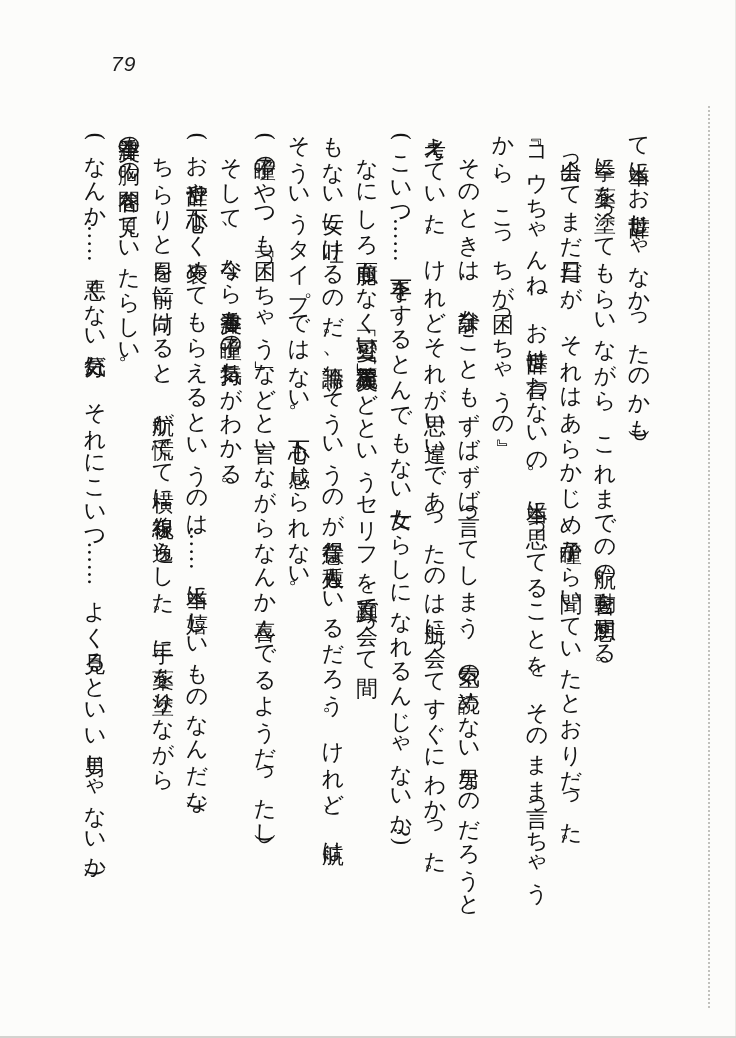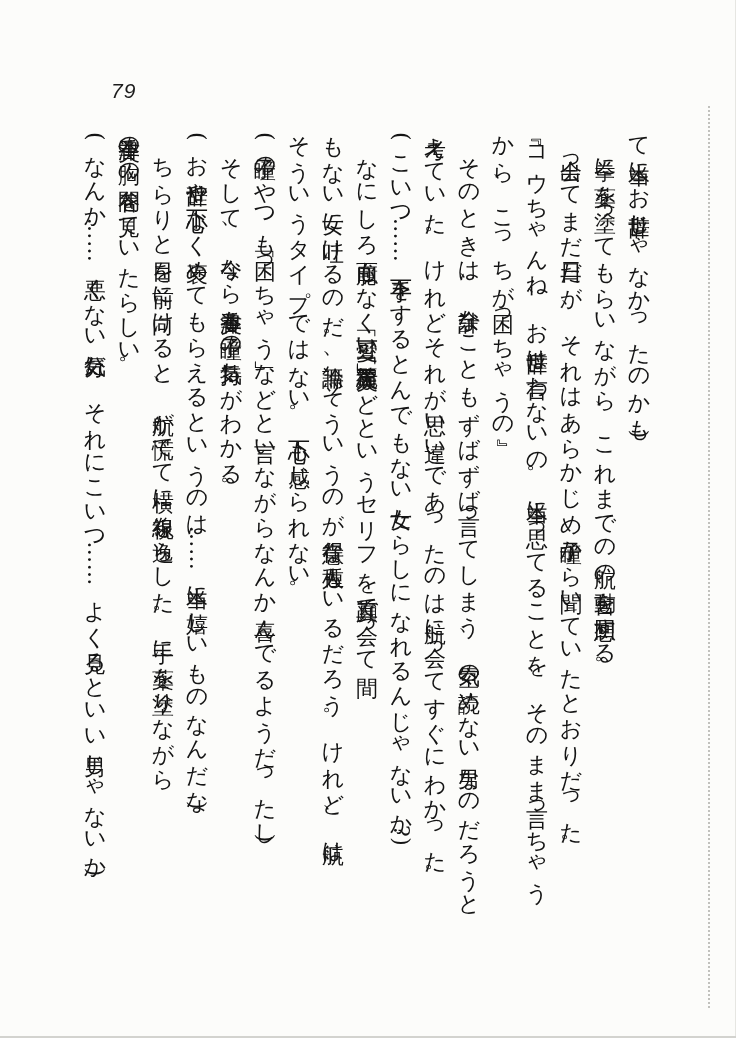--- a/index.html
+++ b/index.html
@@ -18,21 +18,20 @@
   }
   .page-number {
     position: absolute;
     left: 111px;
     top: 52px;
     font-family: "Liberation Sans", sans-serif;
     font-style: italic;
     font-size: 21px;
     letter-spacing: 1px;
     color: #1c1c1c;
-    margin-top: 27px;
   }
   .scan-line {
     position: absolute;
     left: 708px;
     top: 106px;
     height: 902px;
     width: 0;
     border-left: 2px dotted #aeaea9;
     opacity: 0.75;
   }

